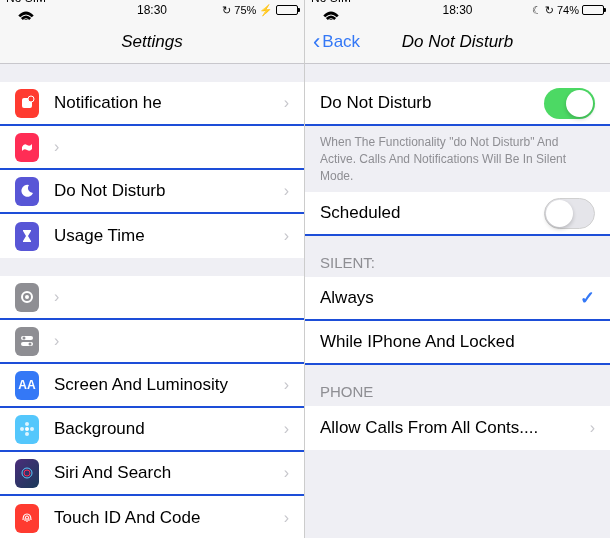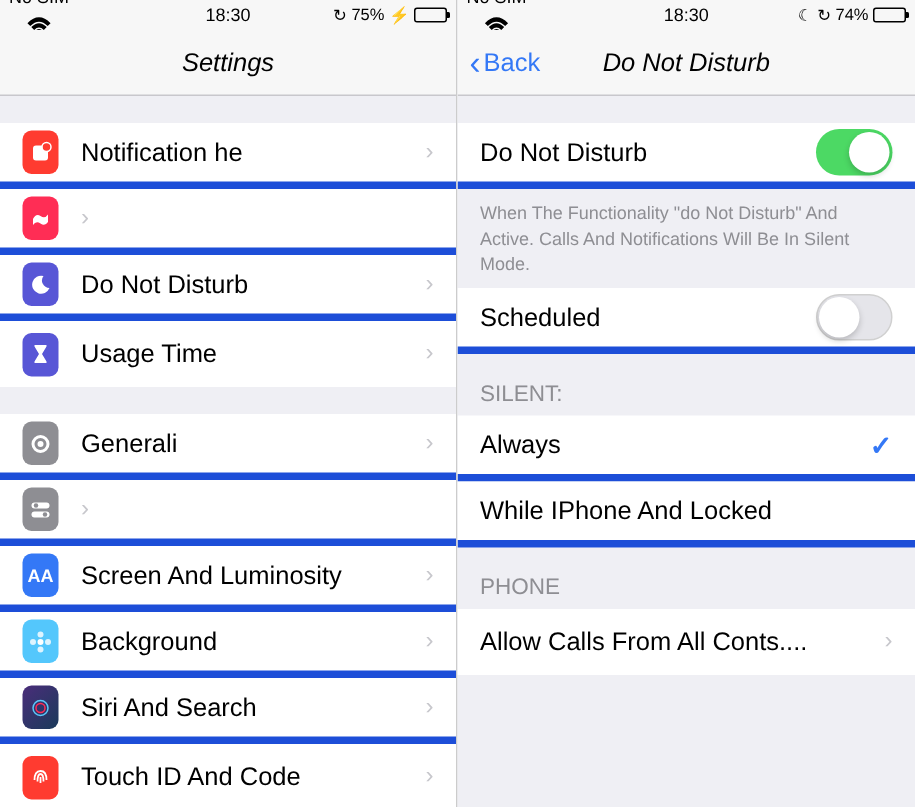--- a/index.html
+++ b/index.html
@@ -13,21 +13,21 @@
     .status-center { position: absolute; left: 50%; transform: translateX(-50%); font-size: 12px; font-weight: 400; }
     .status-right { display: flex; align-items: center; gap: 3px; font-size: 11px; }
     
     .nav-bar { height: 44px; background: #f7f7f7; border-bottom: 1px solid #c8c7cc; display: flex; align-items: center; justify-content: center; position: relative; }
     .nav-title { font-size: 17px; font-weight: 500; color: #000; font-style: italic; }
     .nav-back { position: absolute; left: 8px; display: flex; align-items: center; color: #3478f6; font-size: 17px; }
     .nav-back-chevron { font-size: 22px; margin-right: 2px; }
     
     .section-gap { height: 18px; background: #efeff4; }
     
-    .cell { background: #fff; min-height: 44px; display: flex; align-items: center; padding: 0 15px; border-bottom: 5px solid #1d4ed8; position: relative; }
+    .cell { background: #fff; min-height: 44px; display: flex; align-items: center; padding: 0 15px; border-bottom: 2px solid #1d4ed8; position: relative; }
     .cell:last-child { border-bottom: none; }
     .cell-icon { width: 24px; height: 29px; border-radius: 6px; margin-right: 15px; display: flex; align-items: center; justify-content: center; flex-shrink: 0; }
     .cell-label { font-size: 17px; color: #000; flex: 1; }
     .cell-chevron { color: #c7c7cc; font-size: 16px; }
     .cell-check { color: #3478f6; font-size: 18px; font-weight: bold; }
     
     .toggle { width: 51px; height: 31px; border-radius: 16px; position: relative; }
     .toggle.on { background: #4cd964; }
     .toggle.off { background: #e5e5ea; border: 1px solid #d0d0d0; }
     .toggle-knob { width: 27px; height: 27px; background: #fff; border-radius: 50%; position: absolute; top: 2px; box-shadow: 0 2px 4px rgba(0,0,0,0.2); }
@@ -115,21 +115,20 @@
     <div class="section-gap"></div>
 
     <div>
       <div class="cell">
         <div class="cell-icon" style="background:#8e8e93">
           <svg width="16" height="16" viewBox="0 0 16 16">
               <circle cx="8" cy="8" r="5" fill="none" stroke="#fff" stroke-width="2"></circle>
               <circle cx="8" cy="8" r="2" fill="#fff"></circle>
             </svg>
         </div>
-        <div class="cell-label">Generali</div>
         <div class="cell-chevron">›</div>
       </div>
       <div class="cell">
         <div class="cell-icon" style="background:#8e8e93">
           <svg width="16" height="16" viewBox="0 0 16 16">
               <rect x="2" y="3" width="12" height="4" rx="2" fill="#fff"></rect>
               <rect x="2" y="9" width="12" height="4" rx="2" fill="#fff"></rect>
               <circle cx="5" cy="5" r="1.5" fill="#8e8e93"></circle>
               <circle cx="11" cy="11" r="1.5" fill="#8e8e93"></circle>
             </svg>

